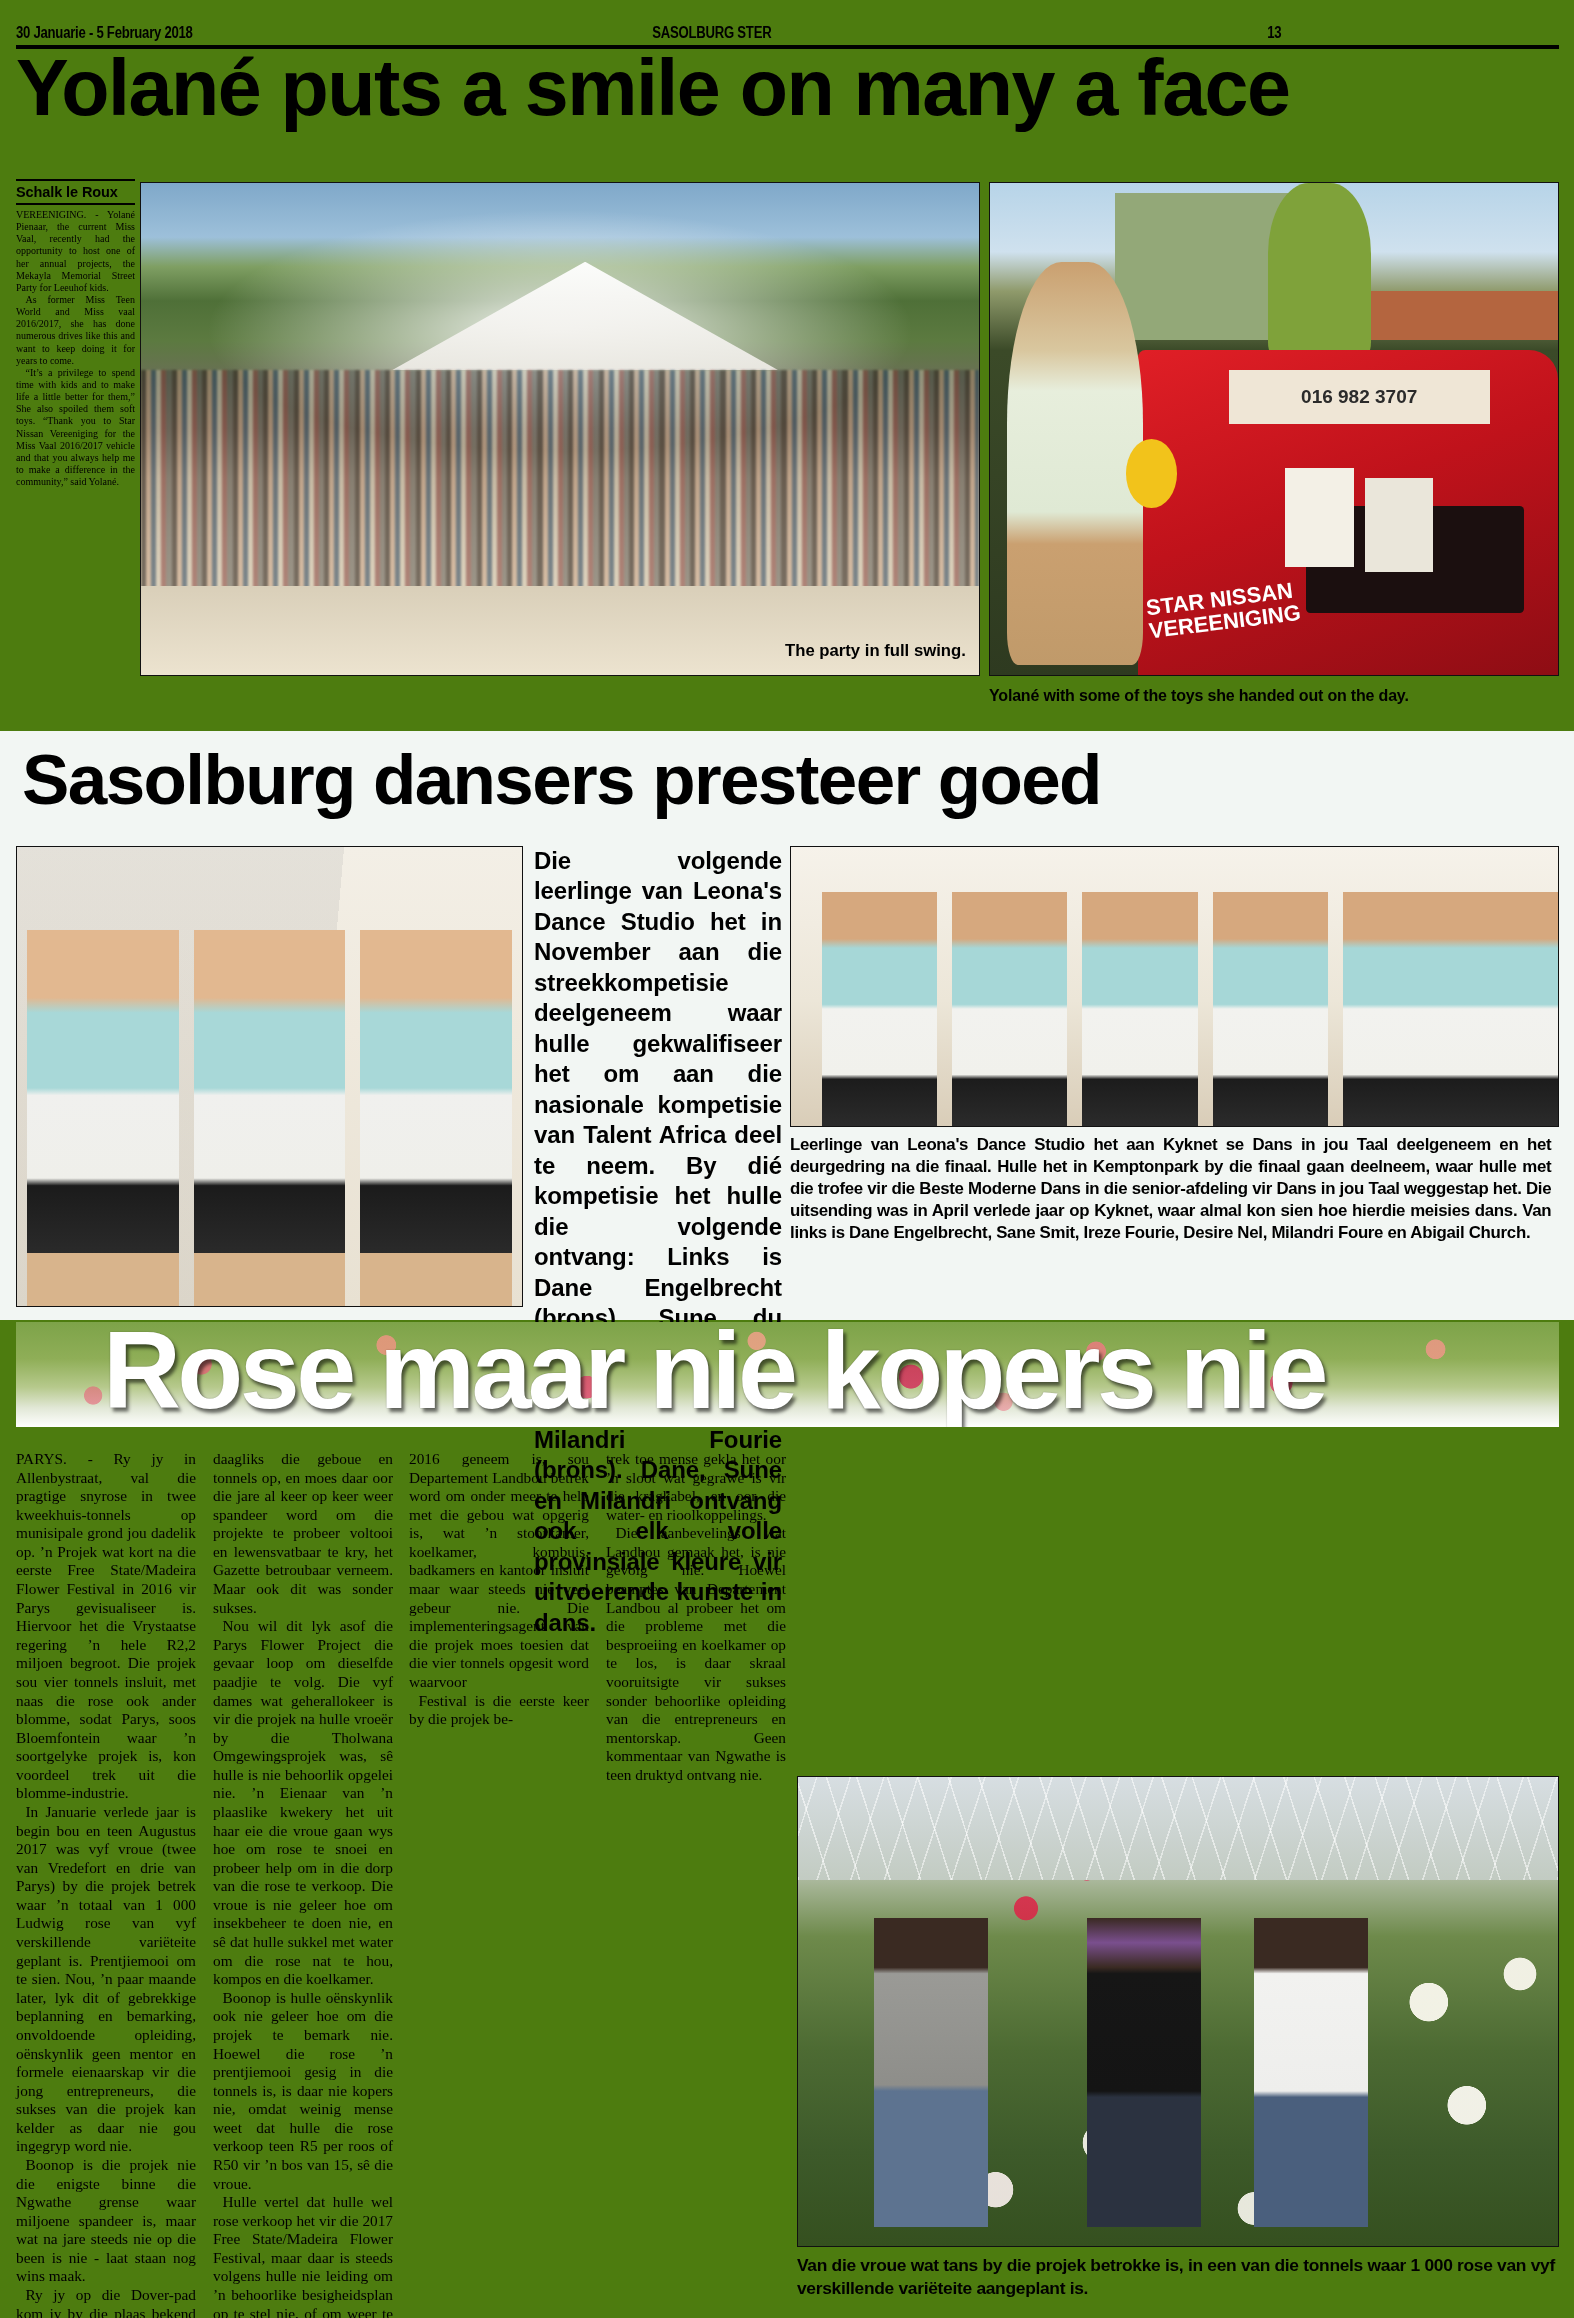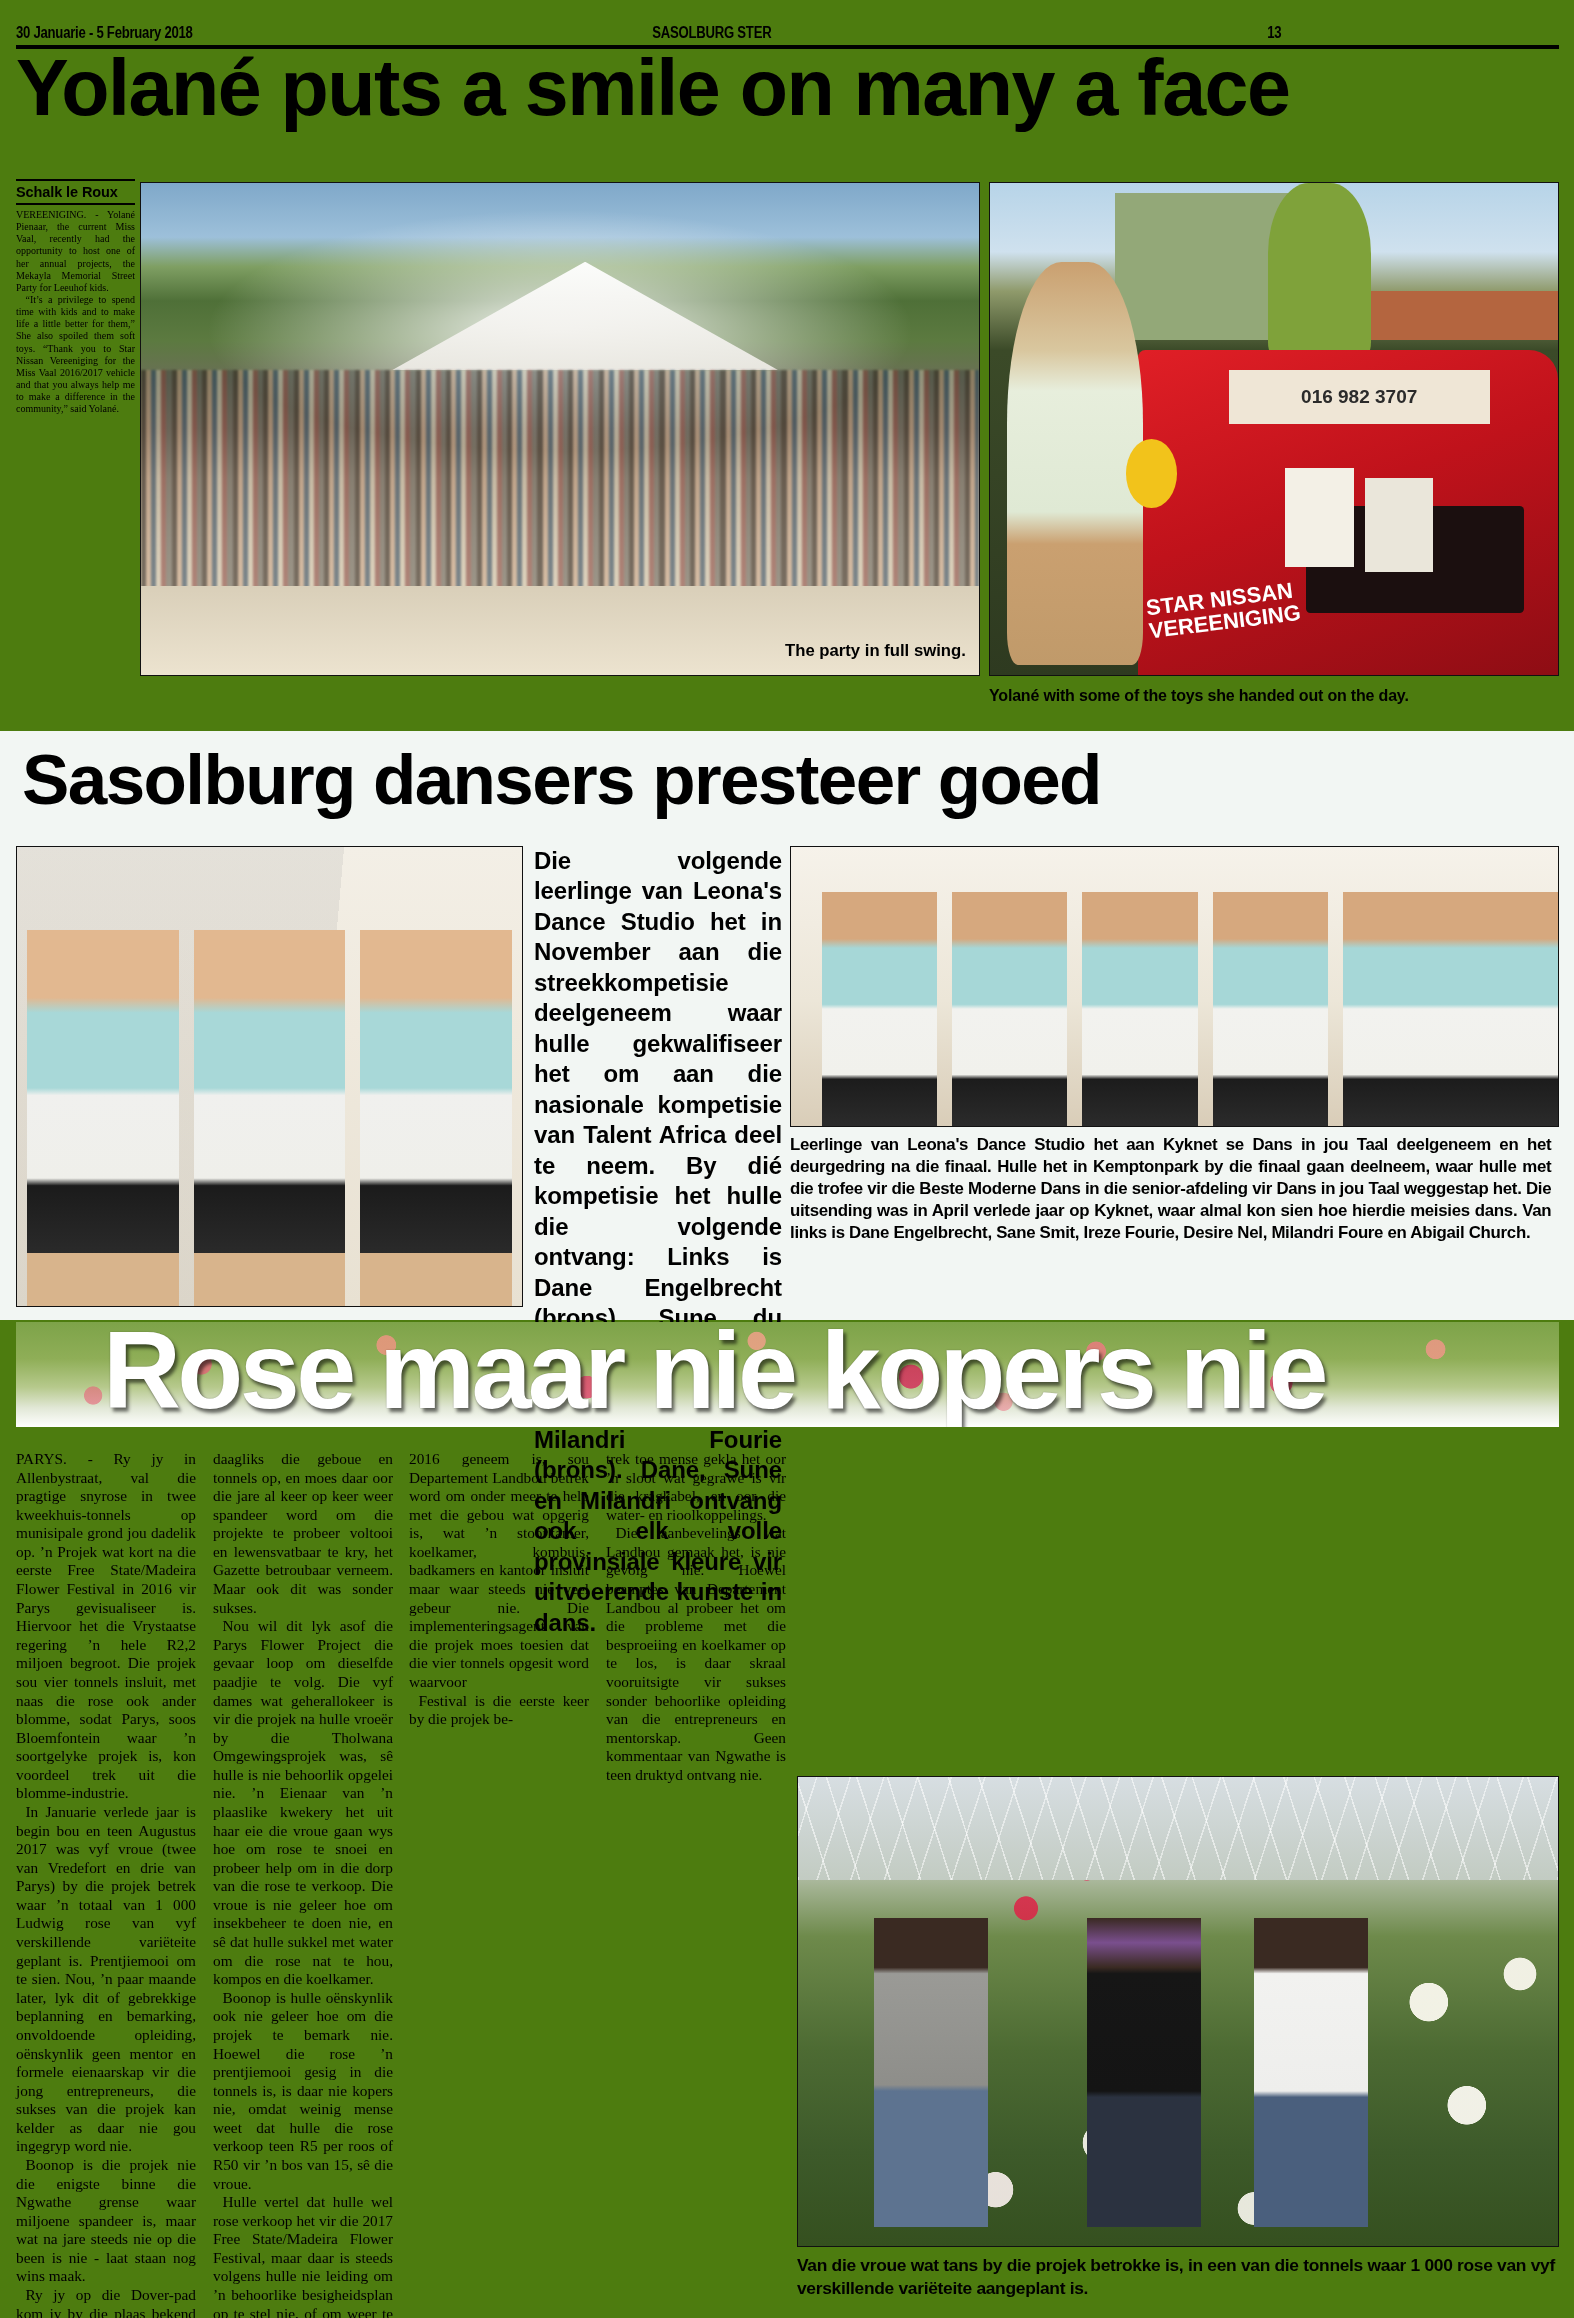--- a/index.html
+++ b/index.html
@@ -292,20 +292,21 @@
   <div class="hl1">Yolané puts a smile on many a face</div>
 
   <div class="byline-wrap">
     <div class="byline-rule-top"></div>
     <div class="byline">Schalk le Roux</div>
     <div class="byline-rule-bot"></div>
   </div>
 
   <div class="col-a1">
     <p>VEREENIGING. - Yolané Pienaar, the current Miss Vaal, recently had the opportunity to host one of her annual projects, the Mekayla Memorial Street Party for Leeuhof kids.</p>
+    <p>As former Miss Teen World and Miss vaal 2016/2017, she has done numerous drives like this and want to keep doing it for years to come.</p>
     <p>“It’s a privilege to spend time with kids and to make life a little better for them,” She also spoiled them soft toys. “Thank you to Star Nissan Vereeniging for the Miss Vaal 2016/2017 vehicle and that you always help me to make a difference in the community,” said Yolané.</p>
   </div>
 
   <div class="photo" id="photo-party">
     <div class="bg"></div>
     <div class="tent"></div>
     <div class="crowd"></div>
     <div class="ground"></div>
   </div>
   <div class="cap cap-party">The party in full swing.</div>

